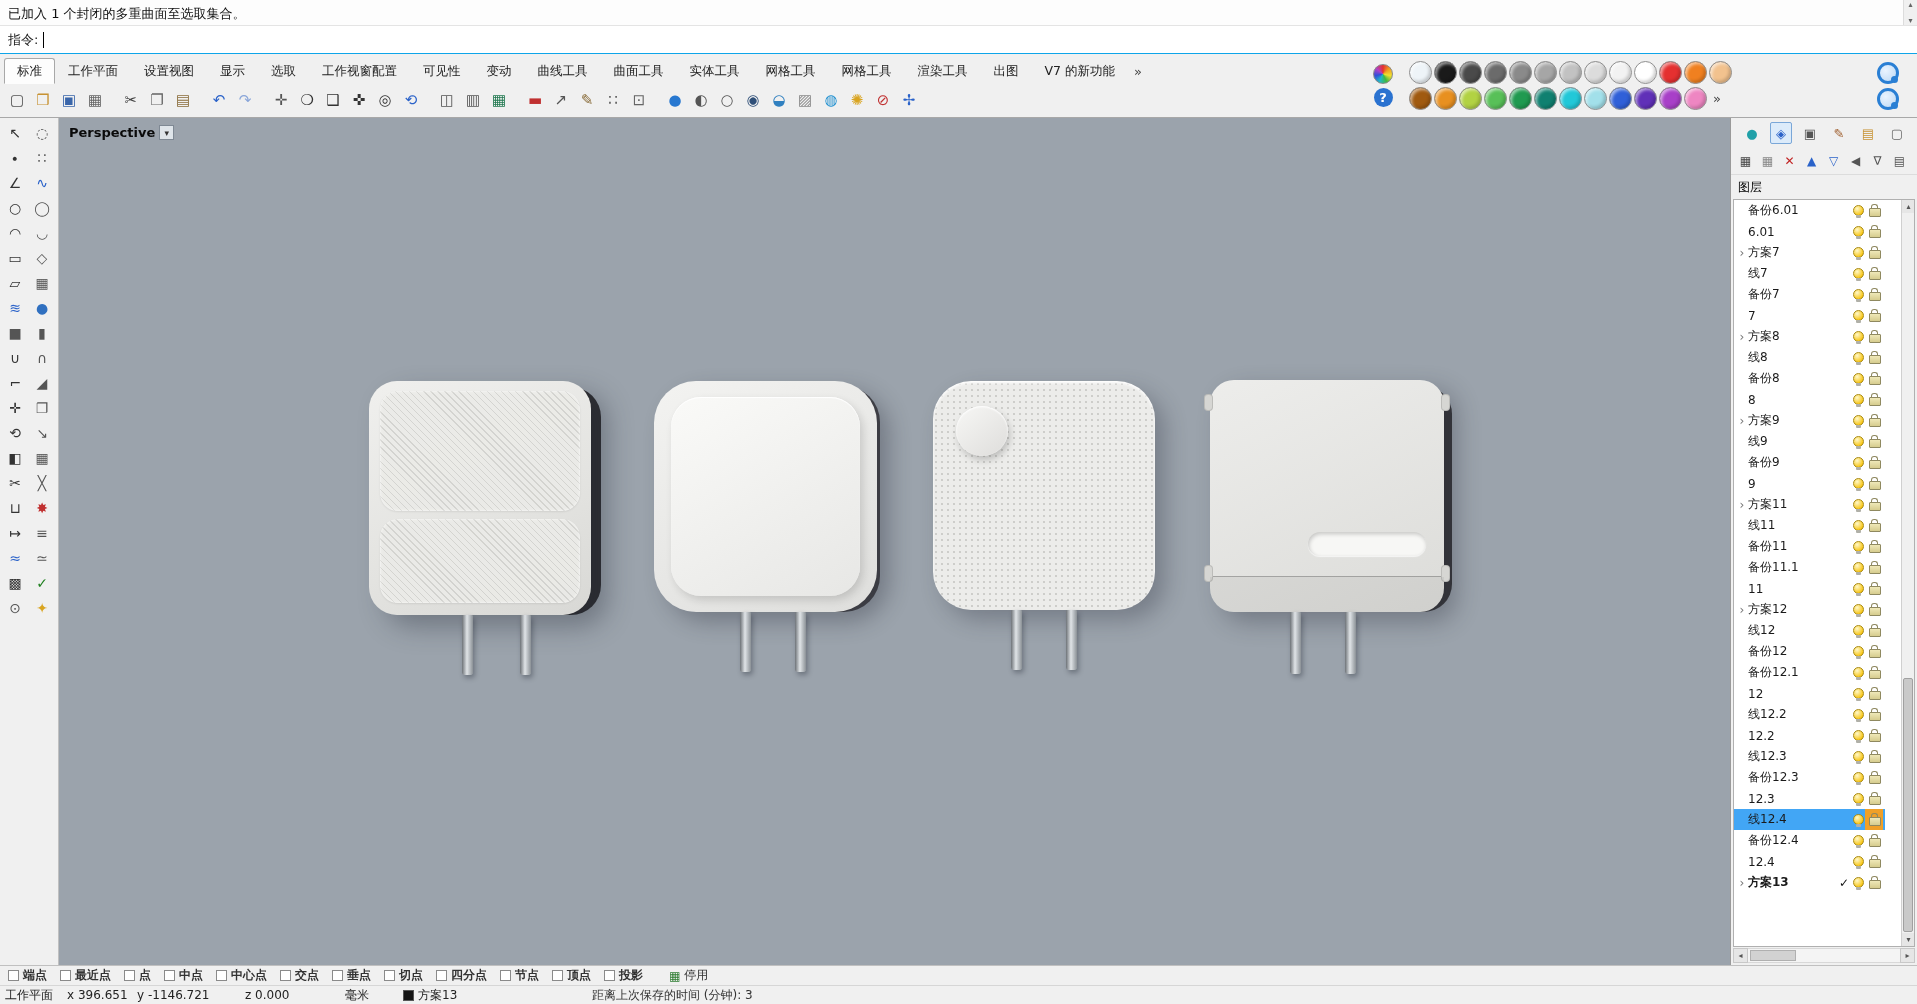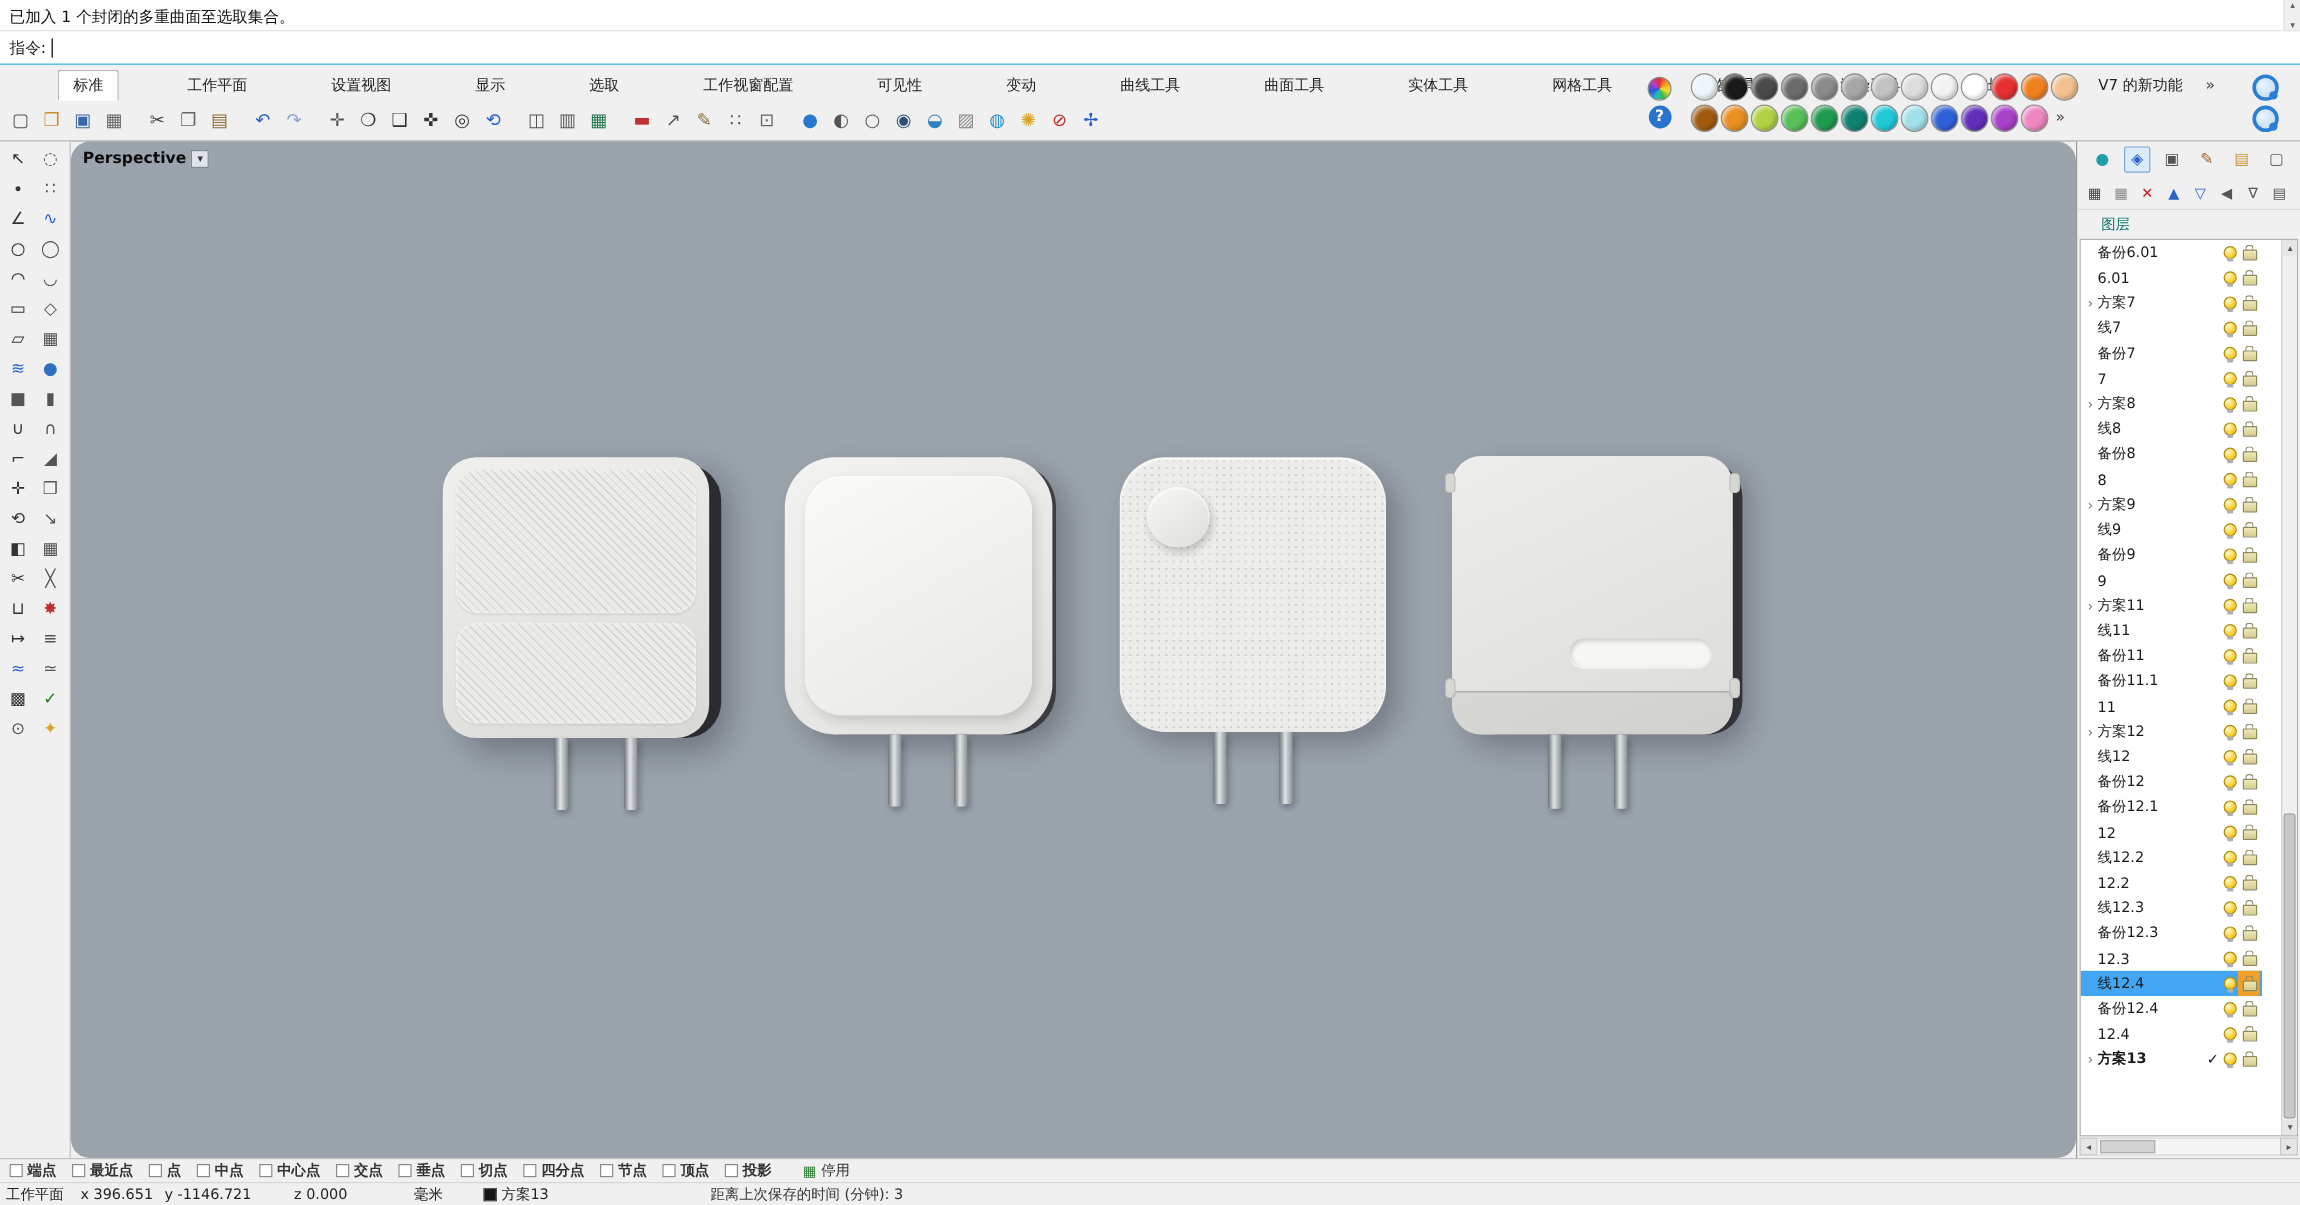--- a/index.html
+++ b/index.html
@@ -15,21 +15,21 @@
   .cmd-scroll::after  { content:"▾"; font-size:8px; color:#666; }
   .cmd-line { height:28px; background:#ffffff; border-bottom:1px solid #0ea5e9; display:flex; align-items:center; padding-left:8px; font-size:13px; }
   .caret { width:1px; height:16px; background:#000; margin-left:5px; animation:blink 1s steps(1) infinite; }
   @keyframes blink { 50% { opacity:0; } }
 
   
   .top-bars { height:64px; display:flex; background:#f0f0f0; border-bottom:1px solid #a8a8a8; }
   .bars-left { flex:1; display:flex; flex-direction:column; min-width:0; }
   .menu-row { height:30px; display:flex; align-items:flex-end; padding-left:4px; }
   .menu-tabs { display:flex; height:26px; }
-  .menu-tab { padding:0 12px; line-height:24px; font-size:12.5px; color:#222; border:1px solid transparent; white-space:nowrap; cursor:default;margin-left:44px; }
+  .menu-tab { padding:0 12px; line-height:24px; font-size:12.5px; color:#222; border:1px solid transparent; white-space:nowrap; cursor:default; }
   .menu-tab.active { background:#fdfdfd; border:1px solid #a8a8a8; border-bottom:1px solid #fdfdfd; border-radius:3px 3px 0 0; }
   .menu-overflow { padding:0 6px; color:#444; font-size:13px; line-height:24px; }
   .toolbar-row { height:34px; display:flex; align-items:center; padding:0 4px; }
   .tb-icon { width:26px; height:26px; display:flex; align-items:center; justify-content:center; font-size:15px; border-radius:3px; cursor:default; }
   .tb-icon.gap { margin-left:10px; }
 
   .bars-right { width:560px; display:flex; align-items:center; padding:2px 6px 2px 0; }
   .cluster-col { display:flex; flex-direction:column; align-items:center; justify-content:center; gap:4px; width:52px; }
   .paint-icon { width:20px; height:20px; border-radius:50%; background:conic-gradient(#e53030,#f0a020,#f0e030,#40b840,#20b8c8,#3050d8,#b040c8,#e53030); border:1px solid #888; }
   .help-icon { width:19px; height:19px; border-radius:50%; background:#2a72d0; color:#fff; font-weight:bold; font-size:13px; display:flex; align-items:center; justify-content:center; }
@@ -39,21 +39,21 @@
   .swatch-overflow { margin-left:4px; color:#444; font-size:13px; }
   .gadgets { margin-left:auto; width:46px; }
   .gadget { width:22px; height:22px; border-radius:50%; border:3px solid #2a7fd4; background:radial-gradient(circle at 35% 35%, #eaf4ff, #bcd8f4); position:relative; }
   .gadget::after { content:""; position:absolute; right:-2px; bottom:-2px; width:7px; height:7px; border-radius:50%; background:#2a7fd4; }
 
   
   .main { flex:1; display:flex; min-height:0; }
   .left-toolbar { width:59px; background:#f0f0f0; border-right:1px solid #c0c0c0; display:grid; grid-template-columns:repeat(2,27px); justify-content:center; align-content:start; padding-top:3px; row-gap:1px; }
   .lt-icon { width:26px; height:24px; display:flex; align-items:center; justify-content:center; font-size:14px; cursor:default; }
 
-  .viewport { flex:1; position:relative; background:var(--viewport_bg,#9ba3ac); overflow:hidden;border-radius:16px; }
+  .viewport { flex:1; position:relative; background:var(--viewport_bg,#9ba3ac); overflow:hidden; }
   .vp-title { position:absolute; left:10px; top:7px; display:flex; align-items:center; gap:4px; font-weight:bold; font-size:13px; color:#0a0a0a; z-index:5; }
   .vp-dd { width:15px; height:15px; background:#dfe5ea; border:1px solid #7f8994; display:flex; align-items:center; justify-content:center; }
   .vp-dd::before { content:"▾"; font-size:9px; color:#333; }
 
   
   .charger { position:absolute; }
   .prong { position:absolute; width:11px; background:linear-gradient(90deg,#6d7277,#e0e4e7 45%,#8b9196); border-radius:1px 1px 3px 3px; box-shadow:2px 3px 5px rgba(30,35,45,0.35); }
 
   .c1 { left:310px; top:263px; width:232px; height:296px; }
   .c1 .side { position:absolute; left:12px; top:6px; width:220px; height:228px; border-radius:30px; background:#2e2e32; }
@@ -84,21 +84,21 @@
   .c4 .band { position:absolute; left:0; right:0; top:197px; bottom:0; border-radius:0 0 24px 24px; background:rgba(0,0,0,0.05); }
   .c4 .prong { top:232px; height:62px; } .c4 .pr1 { left:82px; } .c4 .pr2 { left:137px; }
 
   
   .right-panel { width:187px; background:#f0f0f0; border-left:1px solid #9a9a9a; display:flex; flex-direction:column; }
   .panel-tabs { height:30px; display:flex; align-items:center; gap:7px; padding-left:10px; }
   .ptab { width:22px; height:22px; display:flex; align-items:center; justify-content:center; font-size:13px; border:1px solid transparent; border-radius:2px; }
   .ptab.active { background:#dcebfa; border-color:#7aa7d8; }
   .panel-toolbar { height:27px; display:flex; align-items:center; gap:3px; padding-left:5px; border-bottom:1px solid #dcdcdc; }
   .ptb-icon { width:19px; height:19px; display:flex; align-items:center; justify-content:center; font-size:12px; }
-  .panel-title { height:24px; line-height:24px; padding-left:20px; color:#0f766e; }
+  .panel-title { height:24px; line-height:24px; padding-left:7px; color:#000000; }
   .layer-area { position:relative; flex:1; margin:0 2px; background:#fff; border:1px solid #b0b0b0; overflow:hidden; }
   .layer-list { margin-right:29px; }
   .layer-row { display:flex; align-items:center; height:21px; padding:0 2px; font-size:12px; color:#1a1a1a; }
   .layer-row.selected { background:var(--selection,#42a6f5); }
   .lr-arrow { width:12px; text-align:center; color:#777; }
   .layer-row.expandable .lr-arrow::before { content:"›"; font-size:12px; }
   .lr-name { flex:1; white-space:nowrap; overflow:hidden; }
   .layer-row.current .lr-name { font-weight:bold; }
   .lr-check { width:14px; text-align:center; }
   .layer-row.current .lr-check::before { content:"✓"; font-weight:bold; color:#111; }

